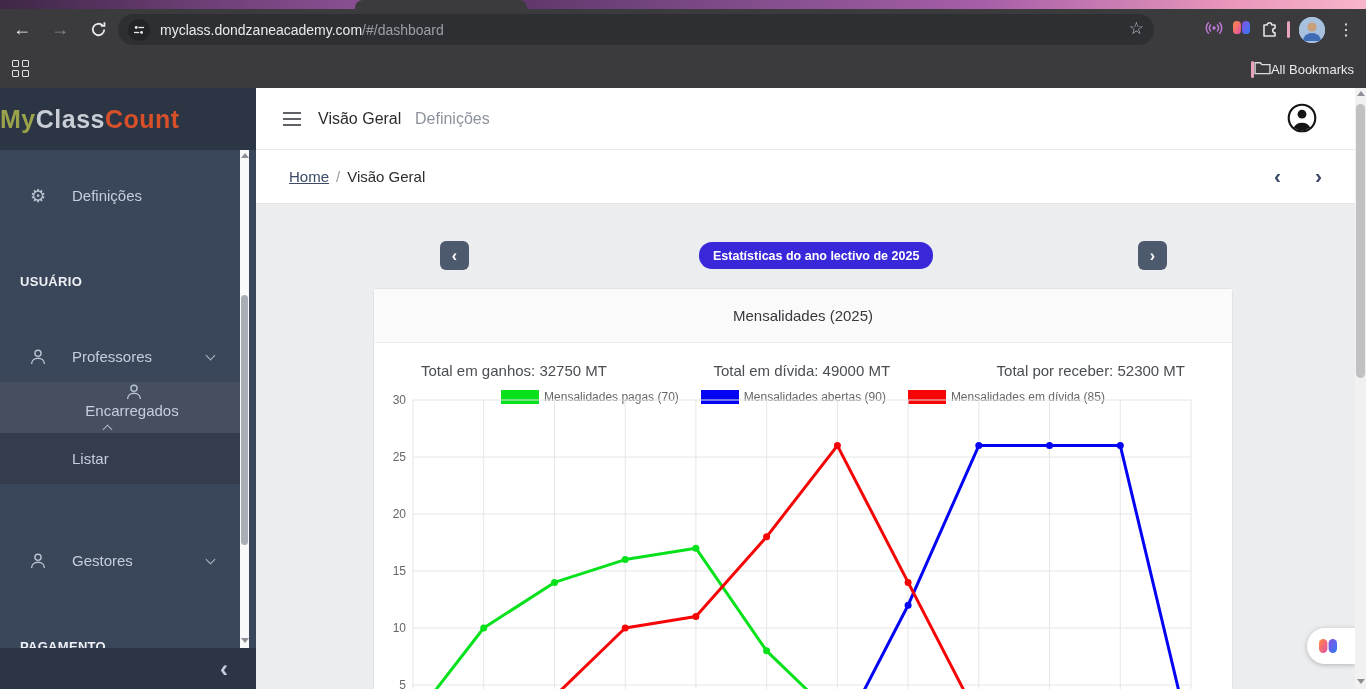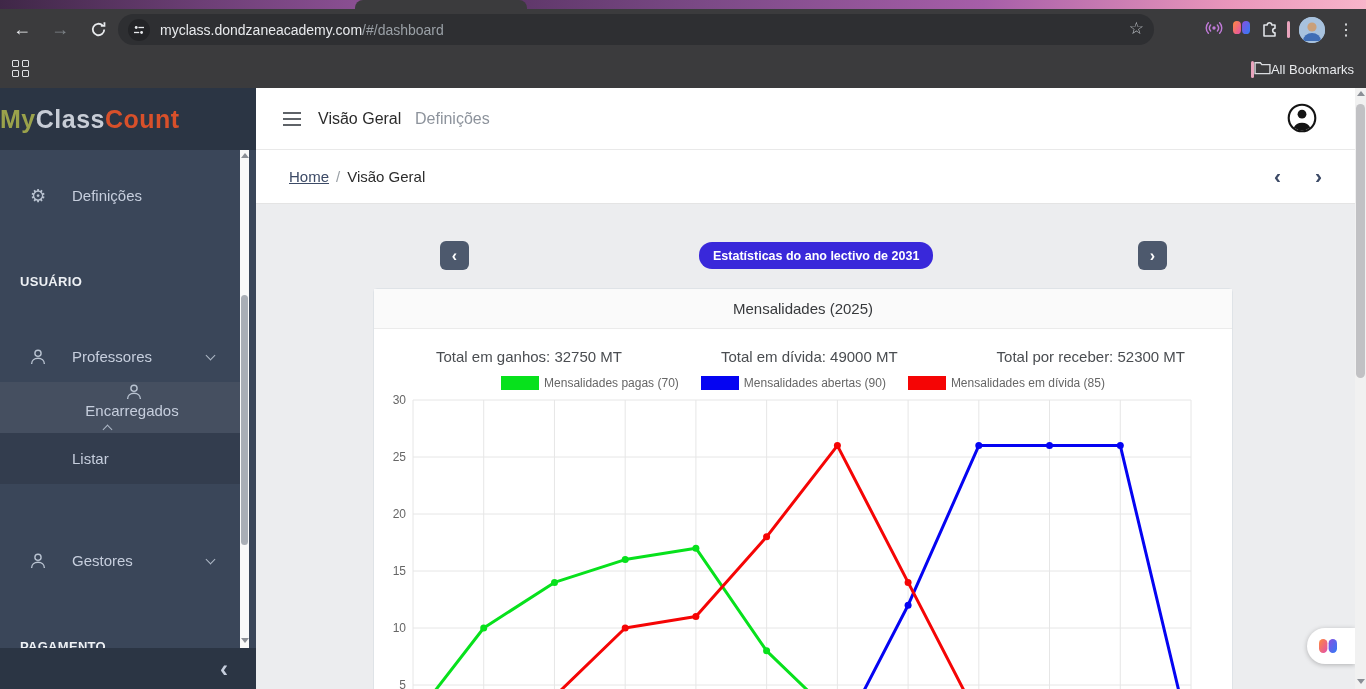--- a/index.html
+++ b/index.html
@@ -64,22 +64,22 @@
   .crumb { position:absolute; left:33px; top:18px; font-size:15px; color:#2c2c2c; }
   .crumb a { color:#3c4a66; text-decoration:underline; cursor:pointer; }
   .crumb .sep { color:#9aa0a6; margin:0 7px; }
   .crumb-nav { position:absolute; right:44px; top:14px; display:flex; gap:34px; color:#3c4a66; font-size:21px; font-weight:bold; }
   .crumb-nav span { cursor:pointer; }
 
   .nav-btn { position:absolute; top:153px; width:29px; height:29px; background:#4d596d; border:none; border-radius:6px; color:#fff; font-size:16px; font-weight:bold; cursor:pointer; line-height:27px; }
   .year-btn { position:absolute; top:154px; left:443px; height:27px; padding:0 14px; background:#3928da; border:none; border-radius:13px; color:#fff; font-size:12.5px; font-weight:bold; cursor:pointer; }
 
   .card { position:absolute; left:117px; top:200px; width:860px; height:489px; background:#fff; border:1px solid #dfe3e7; border-radius:4px 4px 0 0; }
-  .card-header { height:40px; background:#fafafa; border-bottom:1px solid #ebebeb; display:flex; align-items:center; justify-content:center; font-size:15px; color:#37393c; }
-  .totals { display:flex; justify-content:space-between; padding:19px 47px 0 62px; font-size:15px; color:#4a4d51; }
+  .card-header { height:54px; background:#fafafa; border-bottom:1px solid #ebebeb; display:flex; align-items:center; justify-content:center; font-size:15px; color:#37393c; }
+  .totals { display:flex; justify-content:space-between; padding:19px 47px 0 47px; font-size:15px; color:#4a4d51; }
   .legend { display:flex; justify-content:center; gap:22px; margin-top:11px; }
   .legend-item { display:flex; align-items:center; gap:5px; cursor:pointer; }
   .legend-swatch { width:38px; height:14px; display:inline-block; }
   .legend-label { font-size:12px; color:#666; }
   .chart-wrap { position:absolute; left:0; top:105px; width:858px; height:384px; overflow:hidden; }
 
   
   .page-scroll { position:absolute; right:0; top:88px; width:11px; height:601px; background:#f1f1f1; }
   .page-scroll .thumb { position:absolute; left:1px; top:16px; width:9px; height:274px; background:#c1c1c4; border-radius:5px; }
   .float-pill { position:absolute; right:11px; top:628px; width:48px; height:36px; background:#fff; border-radius:18px 0 0 18px; box-shadow:0 1px 5px rgba(0,0,0,.25); display:flex; align-items:center; padding-left:11px; cursor:pointer; }
@@ -257,21 +257,21 @@
       <div class="crumb">
         <a>Home</a><span class="sep">/</span><span>Visão Geral</span>
       </div>
       <div class="crumb-nav">
         <span>‹</span>
         <span>›</span>
       </div>
     </div>
 
     <button class="nav-btn" style="left:184px">‹</button>
-    <button class="year-btn">Estatísticas do ano lectivo de 2031</button>
+    <button class="year-btn">Estatísticas do ano lectivo de 2025</button>
     <button class="nav-btn" style="left:882px">›</button>
 
     <div class="card">
       <div class="card-header">Mensalidades (2025)</div>
       <div class="totals">
         <span>Total em ganhos: 32750 MT</span>
         <span>Total em dívida: 49000 MT</span>
         <span>Total por receber: 52300 MT</span>
       </div>
       <div class="legend">

